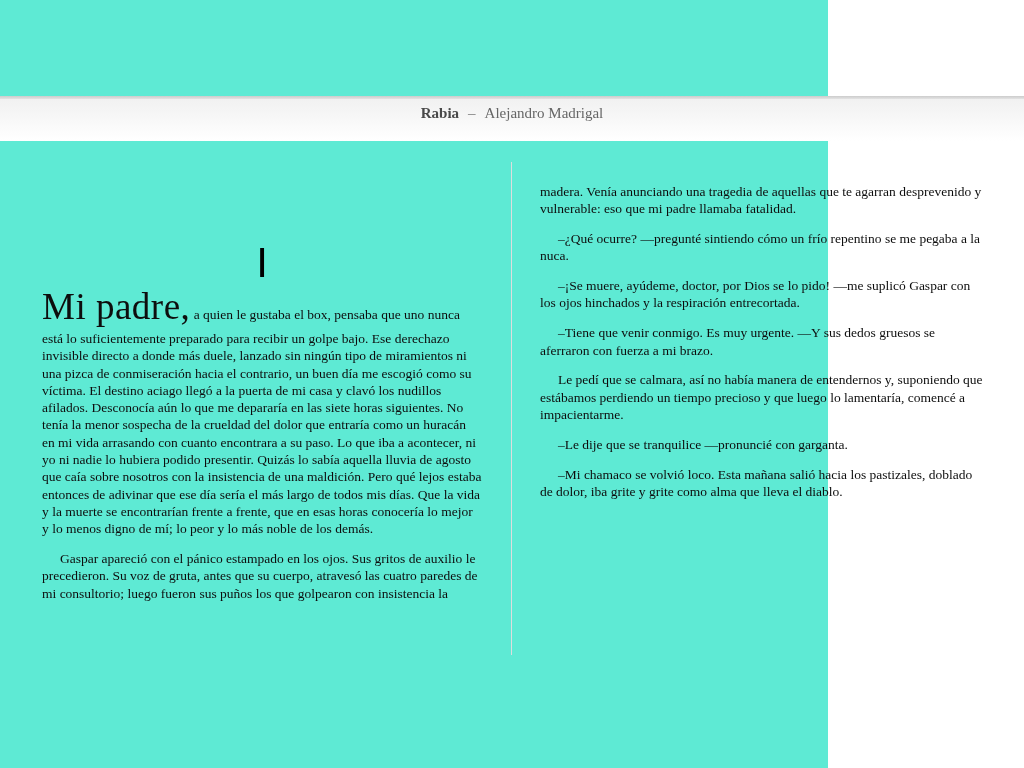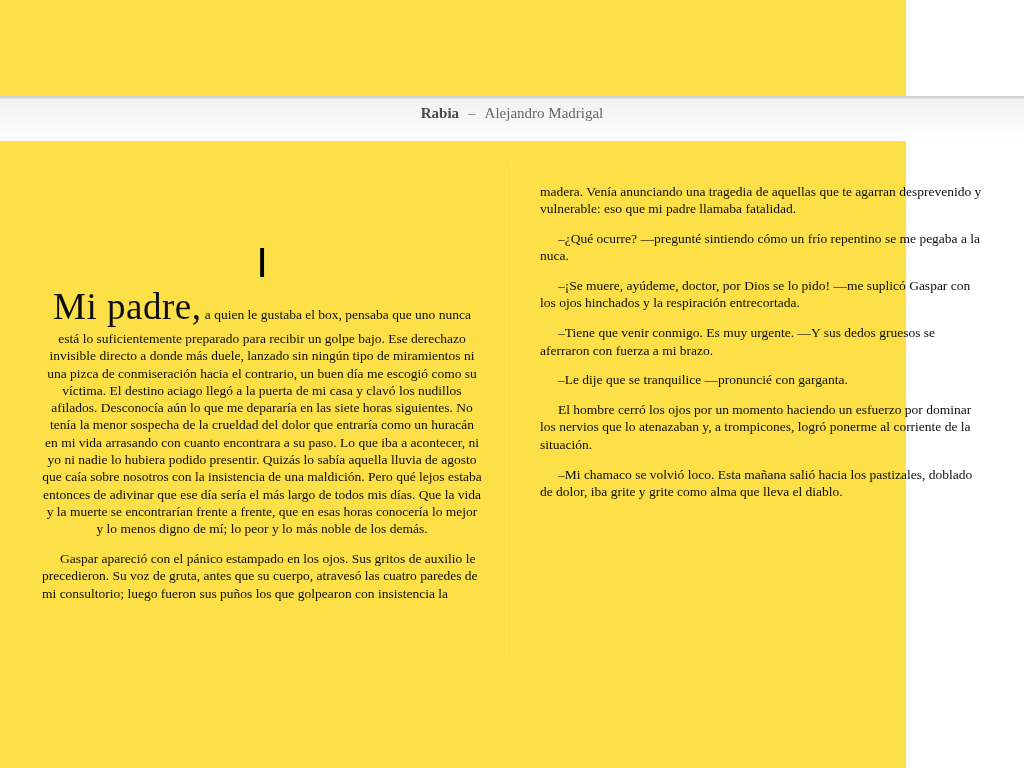--- a/index.html
+++ b/index.html
@@ -7,23 +7,23 @@
     padding: 0;
     width: 1024px;
     height: 768px;
     background: #ffffff;
     overflow: hidden;
     font-family: "Liberation Serif", serif;
     color: #111111;
   }
   .stage {
     position: relative;
-    width: 906px;
+    width: 828px;
     height: 768px;
-    background: #fde047;
+    background: #5eead4;
   }
   
   .header-rule {
     position: absolute;
     top: 96px;
     left: 0;
     width: 1024px;
     height: 3px;
     background: linear-gradient(#cccccc, #e3e3e3);
   }
@@ -83,21 +83,20 @@
   .chapter-number {
     margin: 82px 0 0 0;
     text-align: center;
     font-family: "Liberation Sans", sans-serif;
     font-size: 42px;
     line-height: 42px;
     color: #000000;
   }
   .opener {
     margin: 57px 0 0 0;
-    text-align: center;
   }
   .opener .lead {
     font-size: 37px;
     line-height: 46px;
     letter-spacing: 0.5px;
   }
   .paras p, .opener {
     margin: 0 0 12.5px 0;
   }
   .paras p {
@@ -131,19 +130,19 @@
   </div>
 
   <div class="column-divider"></div>
 
   <div class="col col-right">
     <div class="paras">
         <p>madera. Venía anunciando una tragedia de aquellas que te agarran desprevenido y vulnerable: eso que mi padre llamaba fatalidad.</p>
         <p>–¿Qué ocurre? —pregunté sintiendo cómo un frío repentino se me pegaba a la nuca.</p>
         <p>–¡Se muere, ayúdeme, doctor, por Dios se lo pido! —me suplicó Gaspar con los ojos hinchados y la respiración entrecortada.</p>
         <p>–Tiene que venir conmigo. Es muy urgente. —Y sus dedos gruesos se aferraron con fuerza a mi brazo.</p>
+        <p>Le pedí que se calmara, así no había manera de entendernos y, suponiendo que estábamos perdiendo un tiempo precioso y que luego lo lamentaría, comencé a impacientarme.</p>
         <p>–Le dije que se tranquilice —pronuncié con garganta.</p>
-        <p>El hombre cerró los ojos por un momento haciendo un esfuerzo por dominar los nervios que lo atenazaban y, a trompicones, logró ponerme al corriente de la situación.</p>
         <p>–Mi chamaco se volvió loco. Esta mañana salió hacia los pastizales, doblado de dolor, iba grite y grite como alma que lleva el diablo.</p>
       </div>
   </div>
 
 </div>
 
 </body></html>

